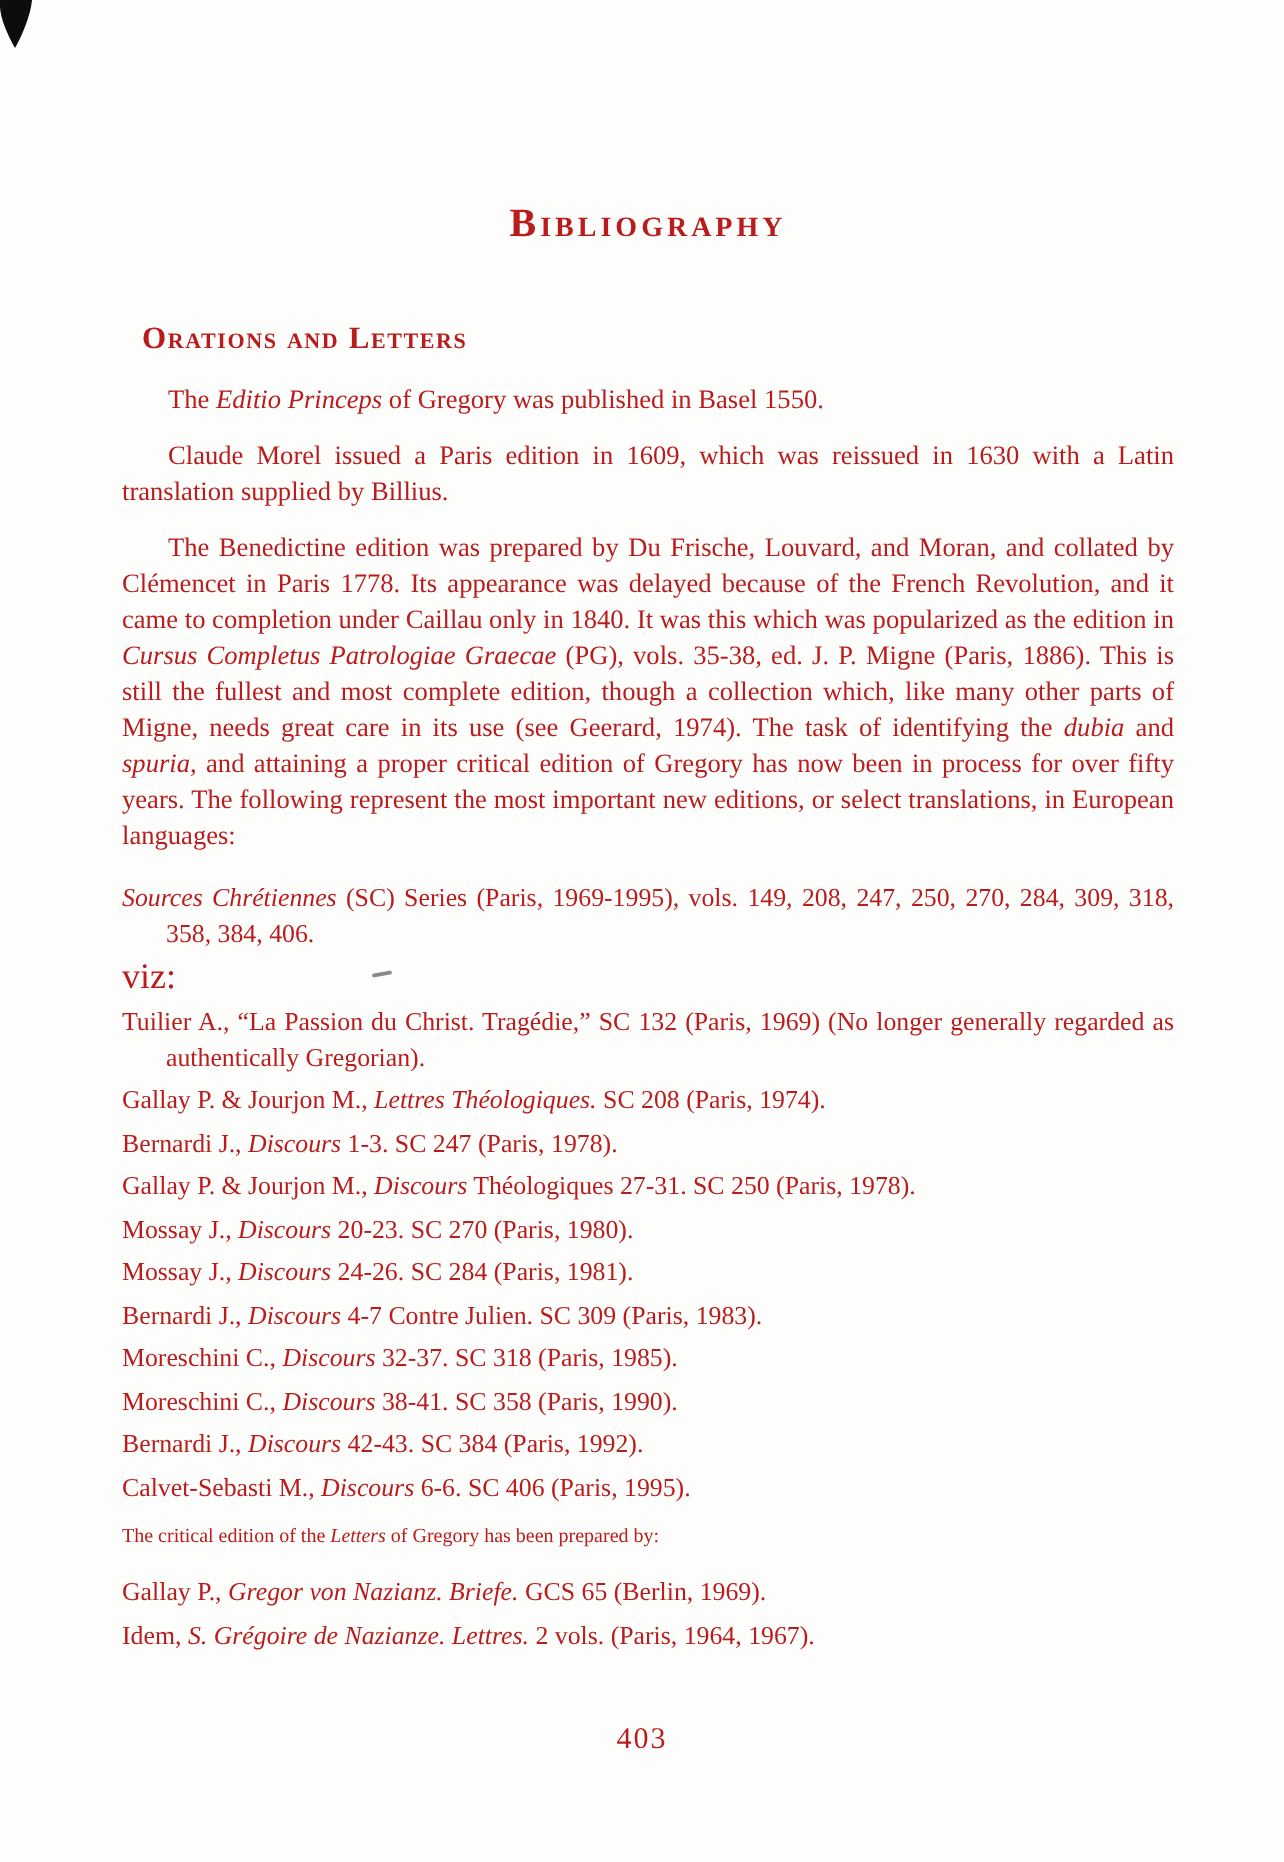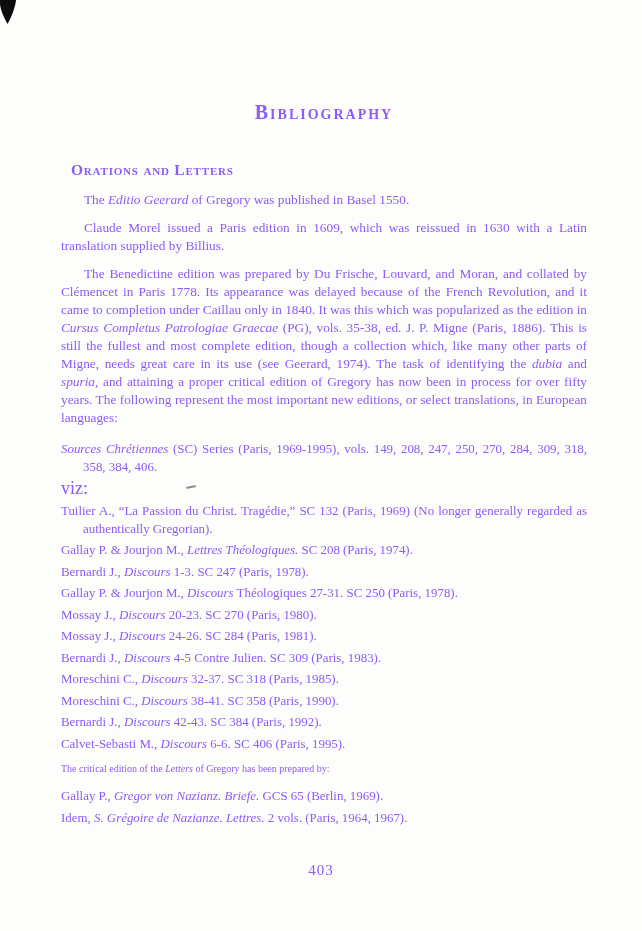--- a/index.html
+++ b/index.html
@@ -6,21 +6,21 @@
     margin: 0;
     padding: 0;
     background: #e8e8e8;
     font-family: "Liberation Serif", serif;
   }
   .page {
     position: relative;
     width: 642px;
     height: 931px;
     background: #fdfdfc;
-    color: #8b5cf6;
+    color: #b91c1c;
     overflow: hidden;
     box-sizing: border-box;
     padding: 100px 55px 0 61px;
   }
   .ink-blob {
     position: absolute;
     top: 0;
     left: 0;
     width: 20px;
     height: 26px;
@@ -102,34 +102,34 @@
 <div class="page">
 
   <svg class="ink-blob" viewBox="0 0 20 26" xmlns="http://www.w3.org/2000/svg">
     <path d="M0,0 L16,0 C15.5,7 11,18 7.5,24 C4,18 0,9 0,3 Z" fill="#0d0d0d"></path>
   </svg>
 
   <h1 class="page-title">Bibliography</h1>
 
   <h2 class="section-heading">Orations and Letters</h2>
 
-  <p class="body-para"><span>The </span><span class="it">Editio Geerard</span><span> of Gregory was published in Basel 1550.</span></p>
+  <p class="body-para"><span>The </span><span class="it">Editio Princeps</span><span> of Gregory was published in Basel 1550.</span></p>
   <p class="body-para"><span>Claude Morel issued a Paris edition in 1609, which was reissued in 1630 with a Latin translation supplied by Billius.</span></p>
   <p class="body-para"><span>The Benedictine edition was prepared by Du Frische, Louvard, and Moran, and collated by Clémencet in Paris 1778. Its appearance was delayed because of the French Revolution, and it came to completion under Caillau only in 1840. It was this which was popularized as the edition in </span><span class="it">Cursus Completus Patrologiae Graecae</span><span> (PG), vols. 35-38, ed. J. P. Migne (Paris, 1886). This is still the fullest and most complete edition, though a collection which, like many other parts of Migne, needs great care in its use (see Geerard, 1974). The task of identifying the </span><span class="it">dubia</span><span> and </span><span class="it">spuria</span><span>, and attaining a proper critical edition of Gregory has now been in process for over fifty years. The following represent the most important new editions, or select translations, in European languages:</span></p>
 
   <div class="bib-list">
     <p class="entry"><span class="it">Sources Chrétiennes</span><span> (SC) Series (Paris, 1969-1995), vols. 149, 208, 247, 250, 270, 284, 309, 318, 358, 384, 406.</span></p>
     <p class="viz-label">viz:</p>
     <p class="entry"><span>Tuilier A., “La Passion du Christ. Tragédie,” SC 132 (Paris, 1969) (No longer generally regarded as authentically Gregorian).</span></p>
     <p class="entry"><span>Gallay P. &amp; Jourjon M., </span><span class="it">Lettres Théologiques.</span><span> SC 208 (Paris, 1974).</span></p>
     <p class="entry"><span>Bernardi J., </span><span class="it">Discours</span><span> 1-3. SC 247 (Paris, 1978).</span></p>
     <p class="entry"><span>Gallay P. &amp; Jourjon M., </span><span class="it">Discours</span><span> Théologiques 27-31. SC 250 (Paris, 1978).</span></p>
     <p class="entry"><span>Mossay J., </span><span class="it">Discours</span><span> 20-23. SC 270 (Paris, 1980).</span></p>
     <p class="entry"><span>Mossay J., </span><span class="it">Discours</span><span> 24-26. SC 284 (Paris, 1981).</span></p>
-    <p class="entry"><span>Bernardi J., </span><span class="it">Discours</span><span> 4-5 Contre Julien. SC 309 (Paris, 1983).</span></p>
+    <p class="entry"><span>Bernardi J., </span><span class="it">Discours</span><span> 4-7 Contre Julien. SC 309 (Paris, 1983).</span></p>
     <p class="entry"><span>Moreschini C., </span><span class="it">Discours</span><span> 32-37. SC 318 (Paris, 1985).</span></p>
     <p class="entry"><span>Moreschini C., </span><span class="it">Discours</span><span> 38-41. SC 358 (Paris, 1990).</span></p>
     <p class="entry"><span>Bernardi J., </span><span class="it">Discours</span><span> 42-43. SC 384 (Paris, 1992).</span></p>
     <p class="entry"><span>Calvet-Sebasti M., </span><span class="it">Discours</span><span> 6-6. SC 406 (Paris, 1995).</span></p>
   </div>
 
   <p class="body-para critical-intro"><span>The critical edition of the </span><span class="it">Letters</span><span> of Gregory has been prepared by:</span></p>
 
   <div class="bib-list letters-list">
     <p class="entry"><span>Gallay P., </span><span class="it">Gregor von Nazianz. Briefe.</span><span> GCS 65 (Berlin, 1969).</span></p>

